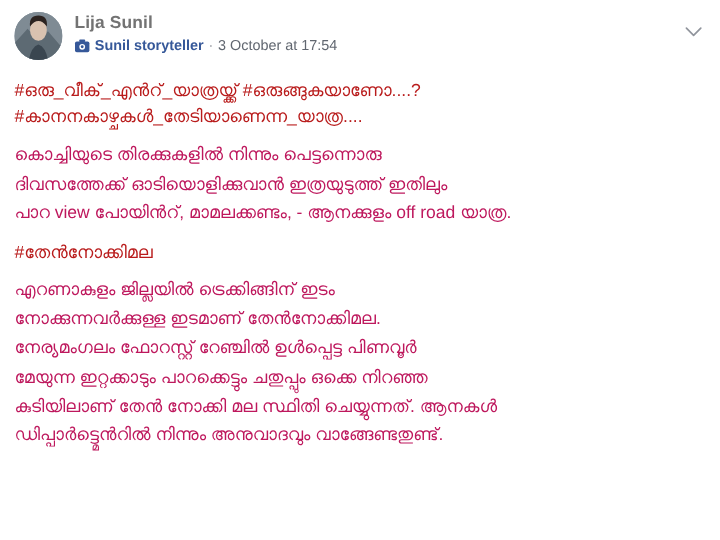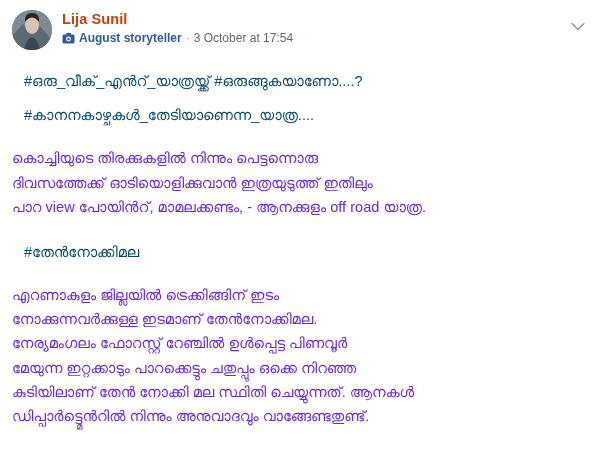--- a/index.html
+++ b/index.html
@@ -42,21 +42,21 @@
   .header-text {
     margin-left: 10px;
     display: flex;
     flex-direction: column;
     justify-content: center;
     padding-top: 1px;
   }
   .author {
     font-size: 14.5px;
     font-weight: bold;
-    color: #c2410c;
+    color: #737373;
     line-height: 17px;
     letter-spacing: .1px;
   }
   .meta-row {
     display: flex;
     align-items: center;
     margin-top: 3px;
     font-size: 12px;
     color: #616770;
     line-height: 14px;
@@ -95,24 +95,24 @@
     font-size: 14.6px;
     line-height: 1.52;
     color: #1d2129;
     word-wrap: break-word;
   }
   .para {
     margin: 0 0 2px 0;
   }
   .spacer { height: 9px; }
   .hashline {
-    color: #0c4a6e;
-    margin: 12px;
+    color: #b91c1c;
+    margin: 0;
   }
-  .body-text { color: #6d28d9; }
+  .body-text { color: #be185d; }
 </style>
 </head>
 <body>
 
 <div class="post">
 
   <div class="post-header">
 
     <div class="avatar">
       <svg width="40" height="40" viewBox="0 0 40 40" aria-hidden="true">
@@ -129,21 +129,21 @@
       <div class="author">Lija Sunil</div>
       <div class="meta-row">
         <span class="badge-icon">
           <svg width="13" height="13" viewBox="0 0 13 13" aria-hidden="true">
             <rect x="0.5" y="2.5" width="12" height="9" rx="1.5" fill="#365899"></rect>
             <rect x="4" y="1" width="5" height="2" rx="0.8" fill="#365899"></rect>
             <circle cx="6.5" cy="7" r="2.4" fill="#ffffff"></circle>
             <circle cx="6.5" cy="7" r="1.2" fill="#365899"></circle>
           </svg>
         </span>
-        <span class="meta-label">August storyteller</span>
+        <span class="meta-label">Sunil storyteller</span>
         <span class="meta-sep">·</span>
         <span class="meta-time">3 October at 17:54</span>
       </div>
     </div>
 
     <div class="menu-caret">
       <svg width="20" height="20" viewBox="0 0 20 20" aria-hidden="true">
         <path d="M4 7.5 L10 13.5 L16 7.5" stroke="#90949c" stroke-width="1.4" fill="none" stroke-linecap="round" stroke-linejoin="round"></path>
       </svg>
     </div>

